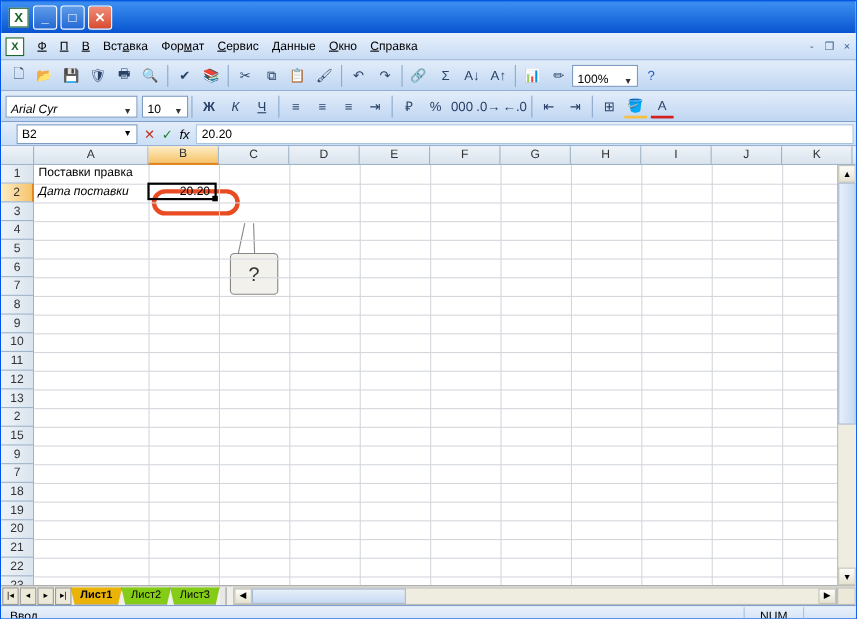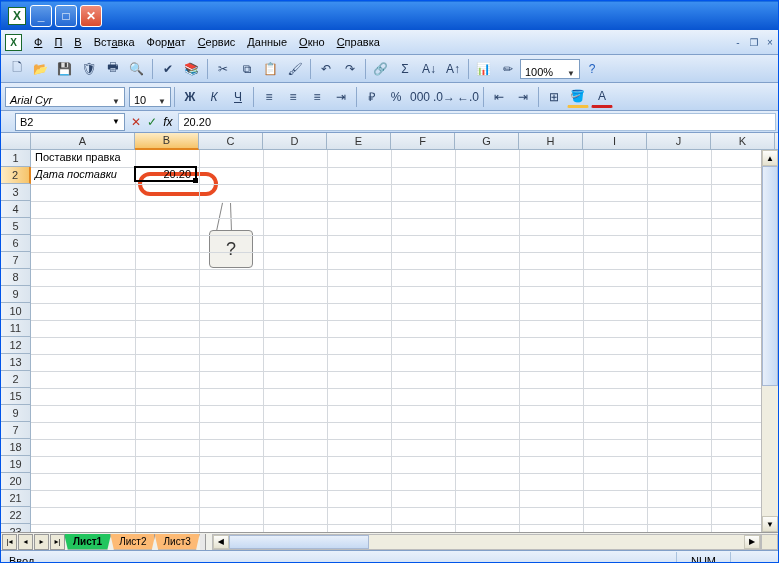--- a/index.html
+++ b/index.html
@@ -45,22 +45,22 @@
 .vline{position:absolute;top:0;bottom:0;width:1px;background:#d4d8dd;}
 .cellval{position:absolute;font-size:11px;padding:1px 3px;white-space:nowrap;color:#000;}
 .activecell{position:absolute;border:2px solid #000;pointer-events:none;}
 .activecell::after{content:"";position:absolute;right:-3px;bottom:-3px;width:5px;height:5px;background:#000;}
 .callout{position:absolute;left:107px;top:22px;border:4px solid #e94b23;border-radius:14px;width:80px;height:24px;}
 .speech{position:absolute;left:178px;top:80px;width:44px;height:38px;background:#f2f1ec;border:1px solid #888;border-radius:4px;display:flex;align-items:center;justify-content:center;font-size:18px;color:#333;}
 .speech::before{content:"";position:absolute;top:-28px;left:12px;width:1px;height:28px;border-left:1px solid #888; transform:rotate(12deg); transform-origin:top;}
 .speech::after{content:"";position:absolute;top:-28px;left:20px;width:1px;height:28px;border-left:1px solid #888; transform:rotate(-2deg); transform-origin:top;}
 .tabsbar{height:18px;background:#f0f0ea;display:flex;align-items:center;font-size:10px;border-top:1px solid #9a9a9a;}
 .tabnav{width:15px;height:16px;border:1px solid #999;background:#ece9d8;display:flex;align-items:center;justify-content:center;font-size:8px;margin-left:1px;}
-.sheettab{padding:2px 8px;border:1px solid #999;border-top:none;background:#22c55e;margin-left:-1px;font-weight:bold;position:relative; clip-path: polygon(0 0, 100% 0, 92% 100%, 8% 100%);}
-.sheettab.inactive{background:#fdba74;font-weight:normal;}
+.sheettab{padding:2px 8px;border:1px solid #999;border-top:none;background:#eab308;margin-left:-1px;font-weight:bold;position:relative; clip-path: polygon(0 0, 100% 0, 92% 100%, 8% 100%);}
+.sheettab.inactive{background:#84cc16;font-weight:normal;}
 .hscroll{flex:1;height:16px;background:#efede0;border:1px solid #bbb;display:flex;margin-left:6px;}
 .hscroll .btn{width:16px;background:linear-gradient(#fdfdfb,#e5e2d0);border:1px solid #c8c6b8;font-size:8px;display:flex;align-items:center;justify-content:center;}
 .hscroll .thumb{width:140px;background:linear-gradient(#e7effa,#c7daf3);border:1px solid #a8b9d4;margin:0 0;}
 .hscroll .track{flex:1;}
 .vscroll{position:absolute;right:0;top:17px;bottom:0;width:17px;background:#efede0;border-left:1px solid #bbb;display:flex;flex-direction:column;}
 .vscroll .btn{height:16px;background:linear-gradient(#fdfdfb,#e5e2d0);border:1px solid #c8c6b8;font-size:8px;display:flex;align-items:center;justify-content:center;}
 .vscroll .thumb{height:220px;background:linear-gradient(90deg,#e7effa,#c7daf3);border:1px solid #a8b9d4;}
 .vscroll .track{flex:1;}
 .statusbar{height:21px;background:linear-gradient(#e9f1fb,#cadcf3);border-top:1px solid #809fc9;display:flex;align-items:center;font-size:11px;padding:0 8px;}
 .statusbar .stcell{border-left:1px solid #a9c2de;padding:0 14px;height:18px;line-height:18px;}

